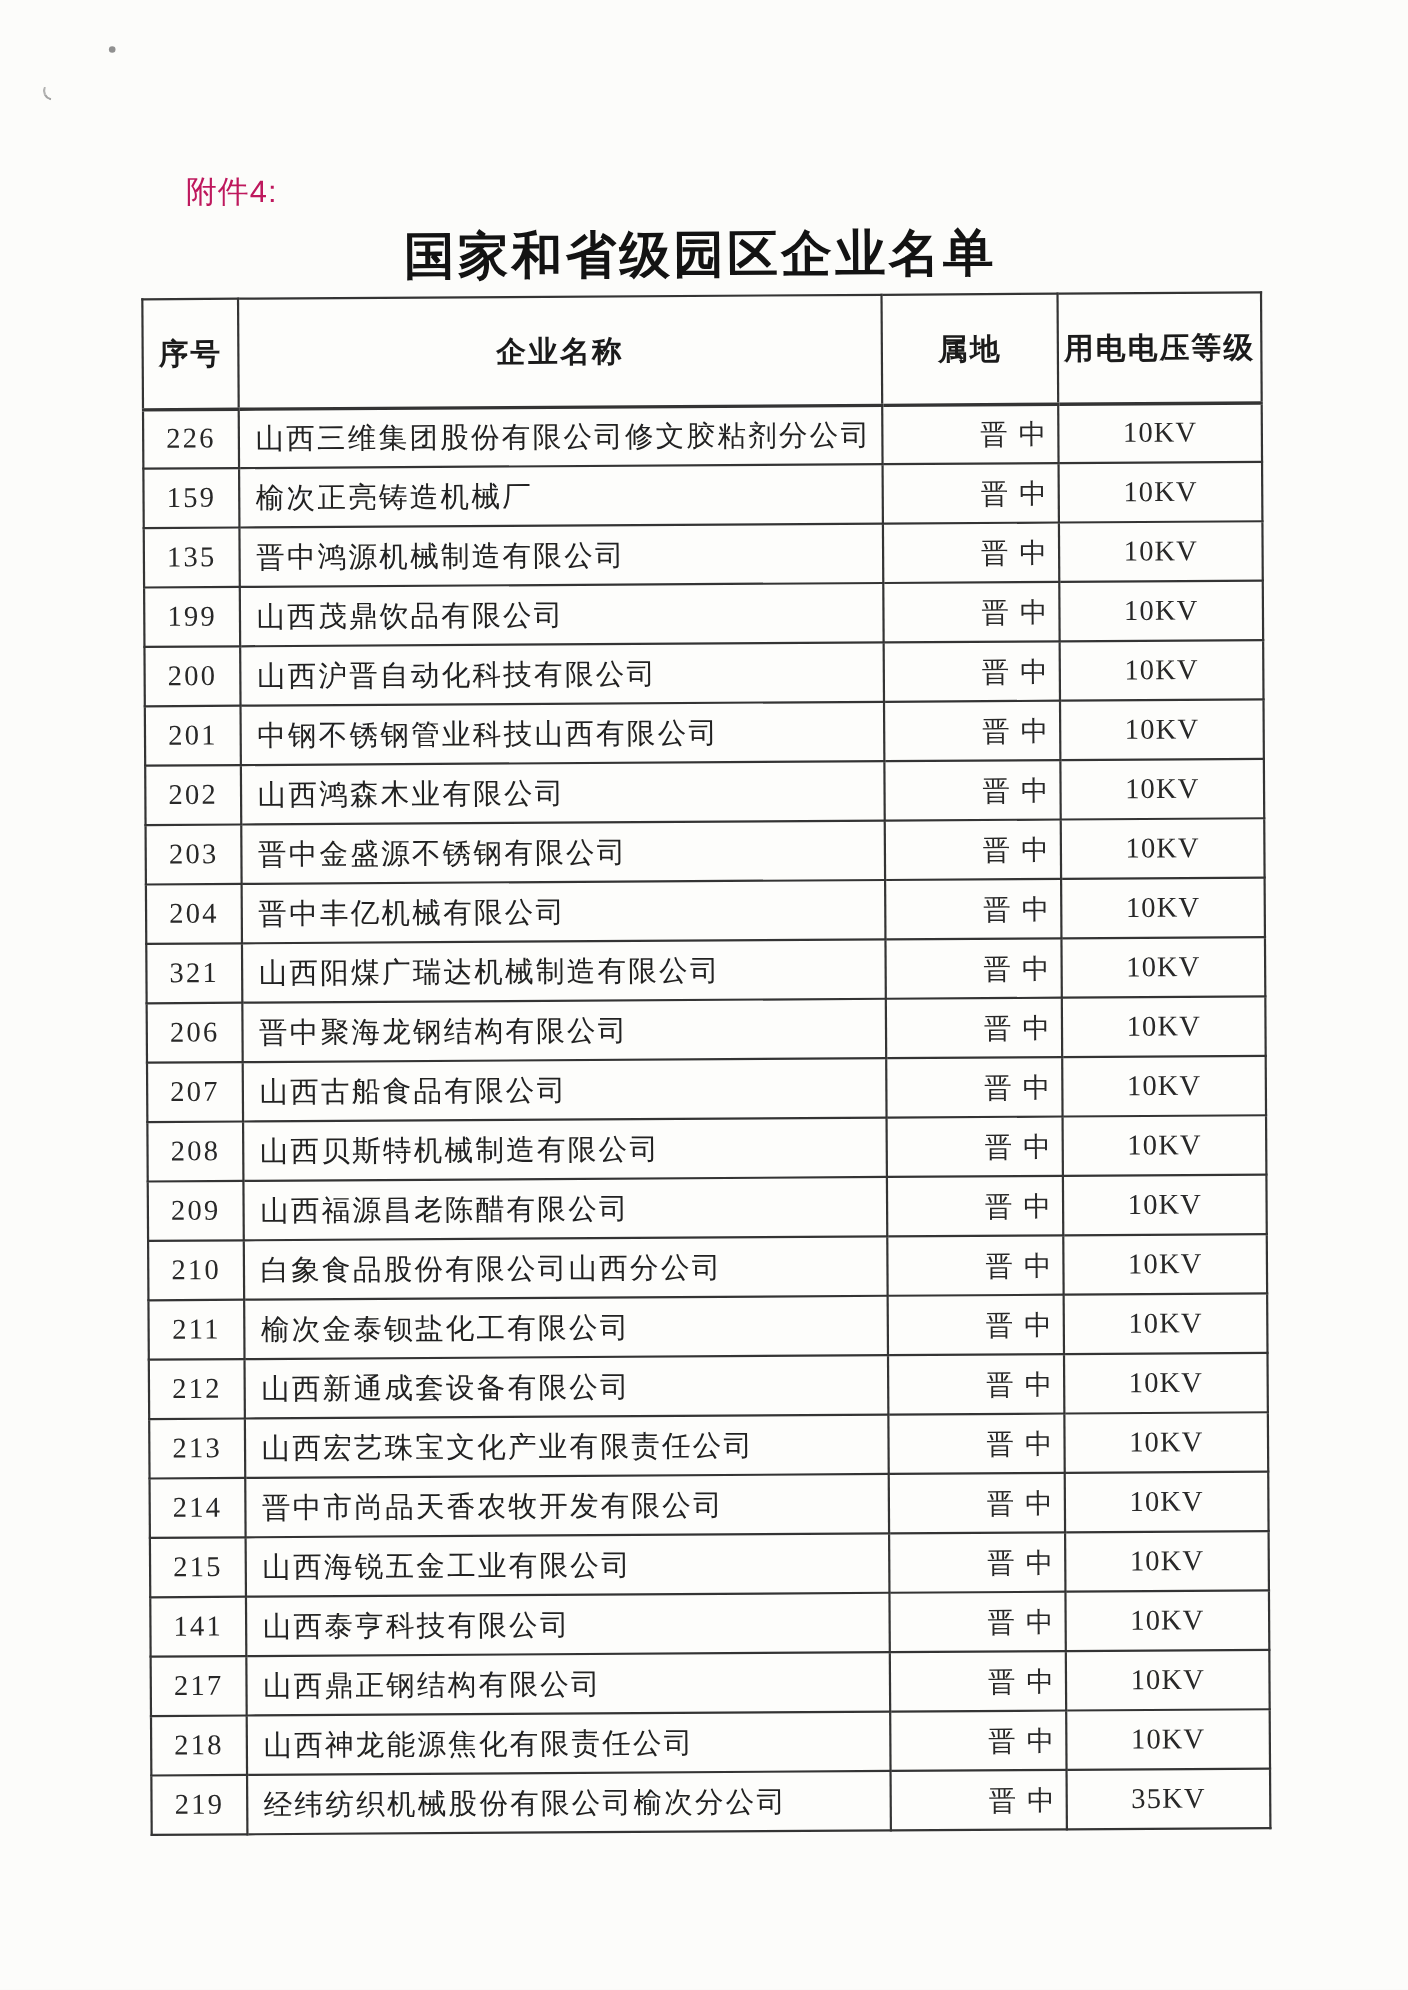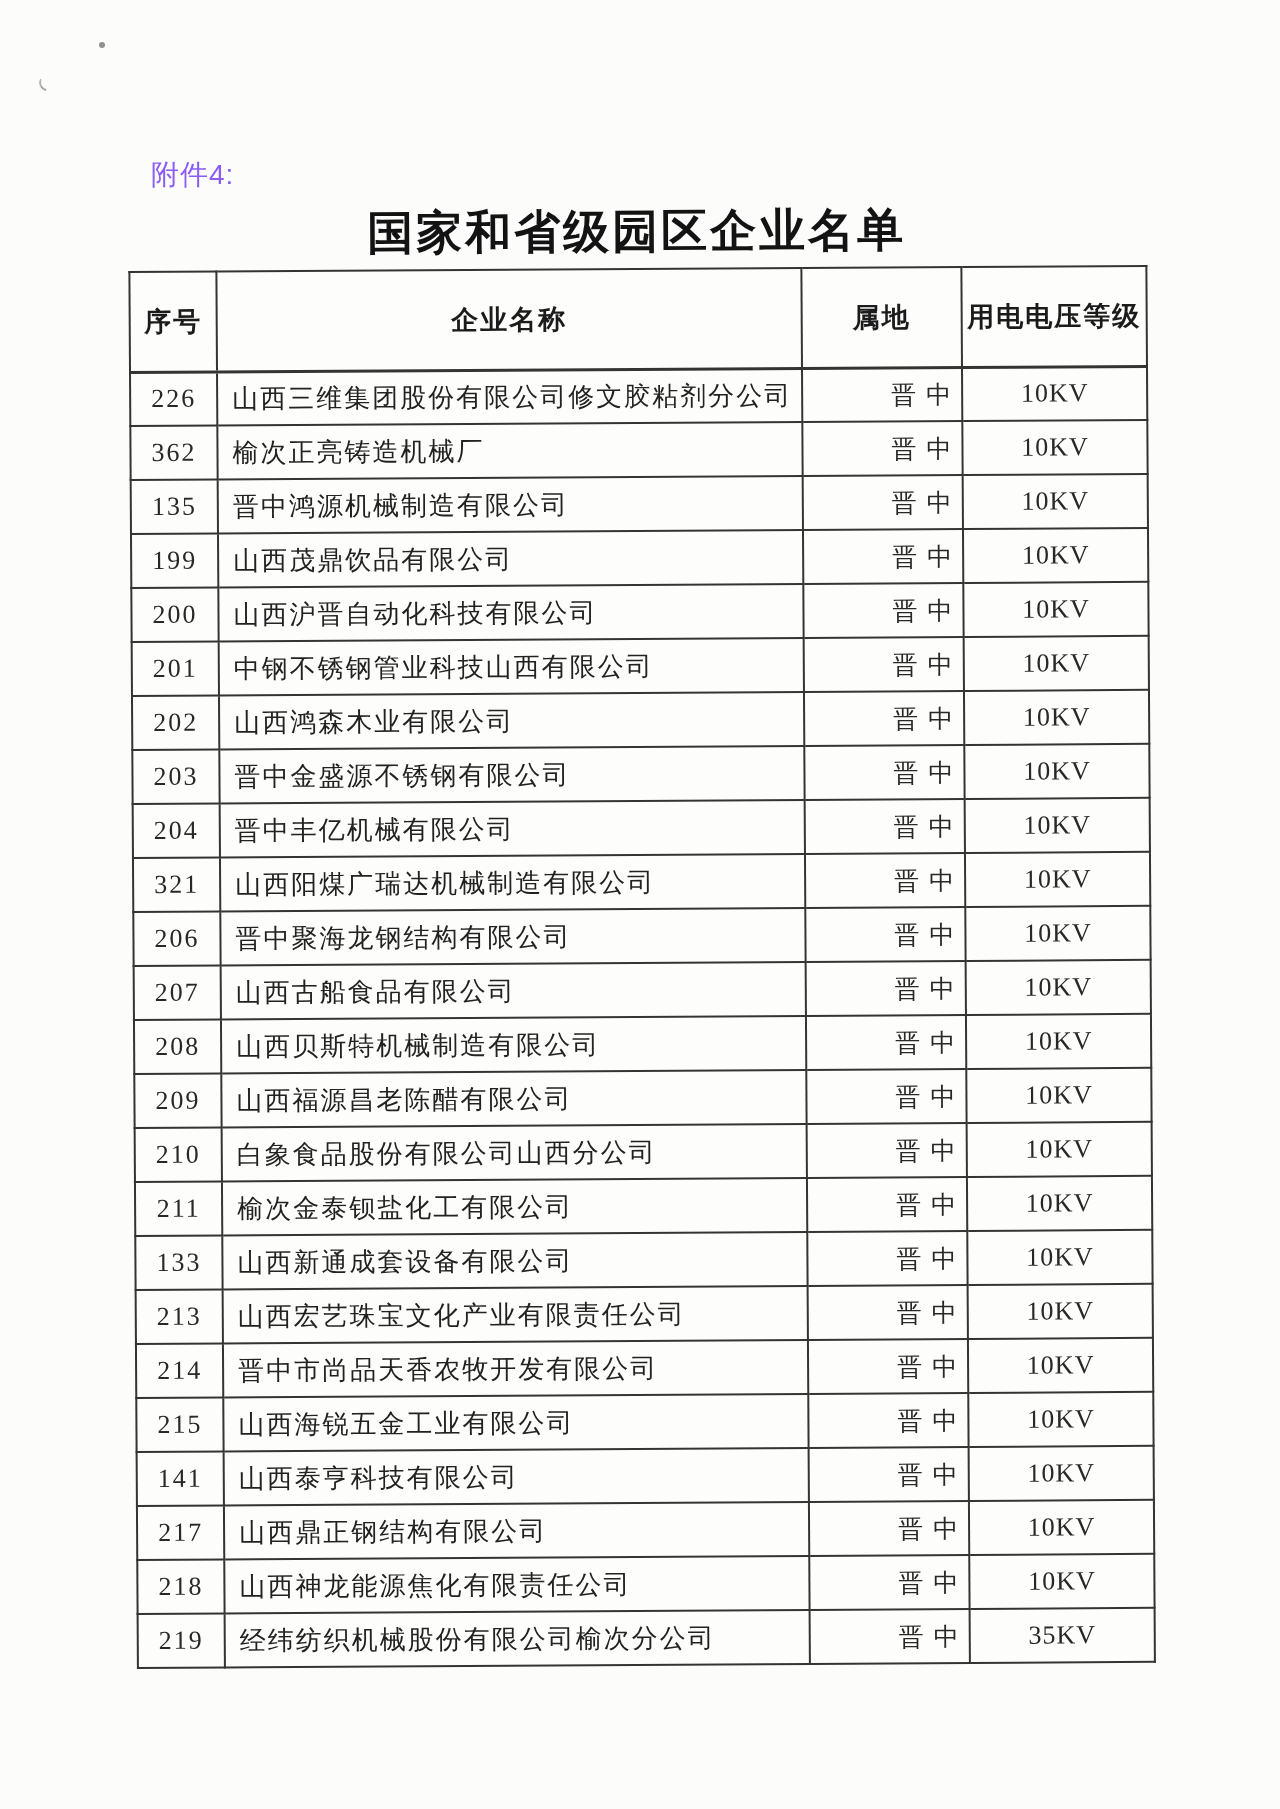--- a/index.html
+++ b/index.html
@@ -26,24 +26,24 @@
   .speck-mark {
     position: absolute; left: 38px; top: 80px;
     width: 10px; height: 10px;
     border-bottom: 2px solid #8f8f8f;
     border-left: 2px solid #a0a0a0;
     border-radius: 0 0 0 9px;
     transform: rotate(18deg);
     opacity: .8;
   }
   .attachment-label {
-    position: absolute; left: 151px; top: 158px;
+    position: absolute; left: 169px; top: 158px;
     font-family: "Liberation Sans", "DejaVu Sans", sans-serif;
     font-size: 28px; line-height: 34px;
-    color: #8b5cf6; letter-spacing: 1px;
+    color: #be185d; letter-spacing: 1px;
   }
   
   .tilt {
     position: absolute; left: 128px; top: 206px; width: 1017px;
     transform: rotate(-0.35deg);
     transform-origin: 50% 0;
   }
   .doc-title {
     margin: 0 0 12px 0;
     text-align: center;
@@ -141,21 +141,21 @@
         </tr>
       </thead>
       <tbody>
           <tr>
             <td class="cell-no">226</td>
             <td class="cell-name">山西三维集团股份有限公司修文胶粘剂分公司</td>
             <td class="cell-region">晋中</td>
             <td class="cell-voltage">10KV</td>
           </tr>
           <tr>
-            <td class="cell-no">362</td>
+            <td class="cell-no">159</td>
             <td class="cell-name">榆次正亮铸造机械厂</td>
             <td class="cell-region">晋中</td>
             <td class="cell-voltage">10KV</td>
           </tr>
           <tr>
             <td class="cell-no">135</td>
             <td class="cell-name">晋中鸿源机械制造有限公司</td>
             <td class="cell-region">晋中</td>
             <td class="cell-voltage">10KV</td>
           </tr>
@@ -231,21 +231,21 @@
             <td class="cell-region">晋中</td>
             <td class="cell-voltage">10KV</td>
           </tr>
           <tr>
             <td class="cell-no">211</td>
             <td class="cell-name">榆次金泰钡盐化工有限公司</td>
             <td class="cell-region">晋中</td>
             <td class="cell-voltage">10KV</td>
           </tr>
           <tr>
-            <td class="cell-no">133</td>
+            <td class="cell-no">212</td>
             <td class="cell-name">山西新通成套设备有限公司</td>
             <td class="cell-region">晋中</td>
             <td class="cell-voltage">10KV</td>
           </tr>
           <tr>
             <td class="cell-no">213</td>
             <td class="cell-name">山西宏艺珠宝文化产业有限责任公司</td>
             <td class="cell-region">晋中</td>
             <td class="cell-voltage">10KV</td>
           </tr>

